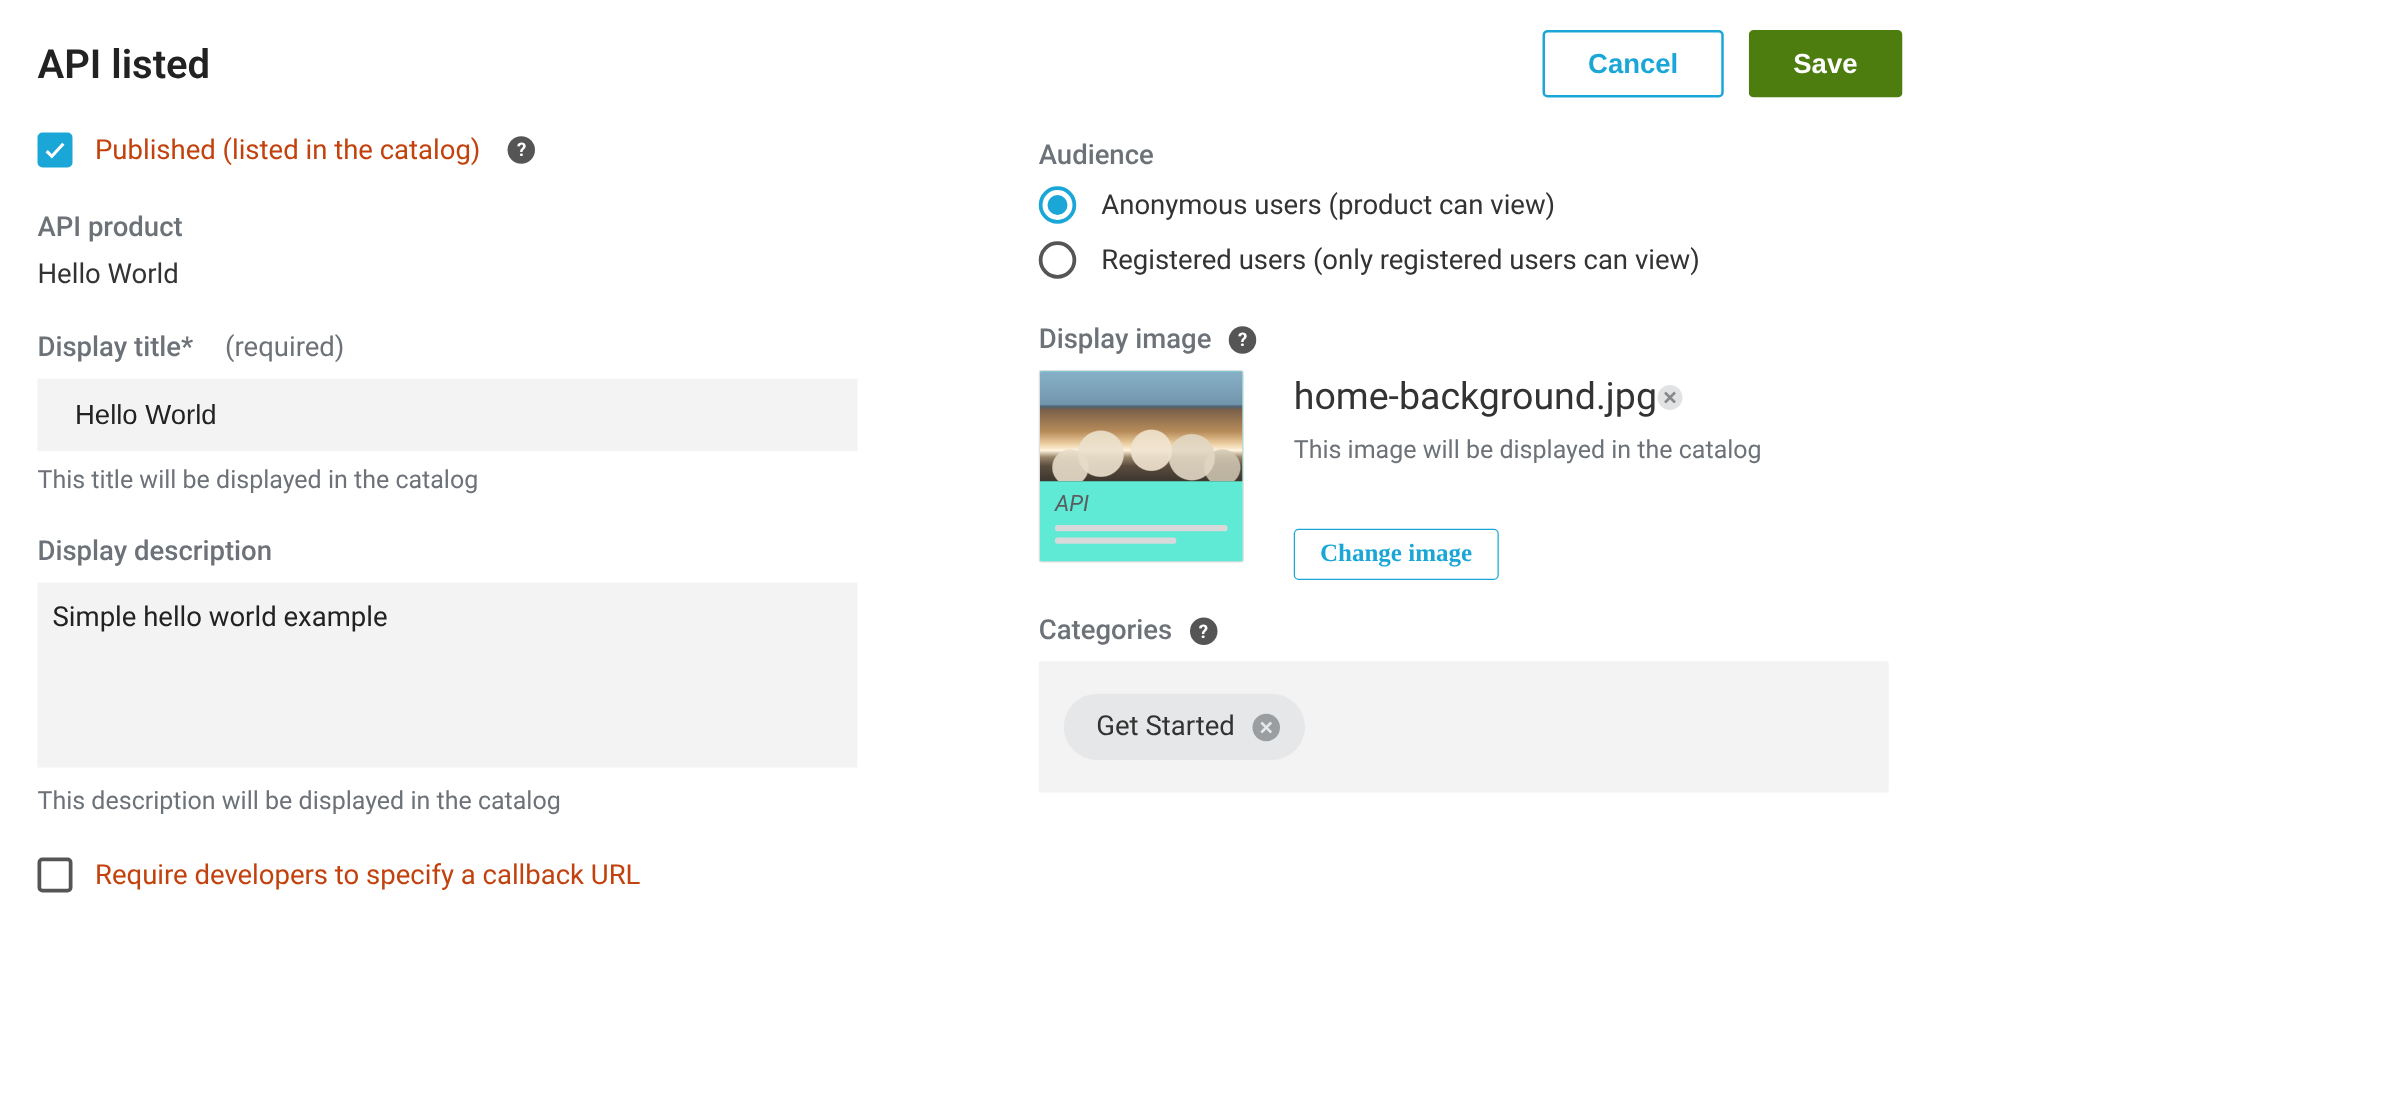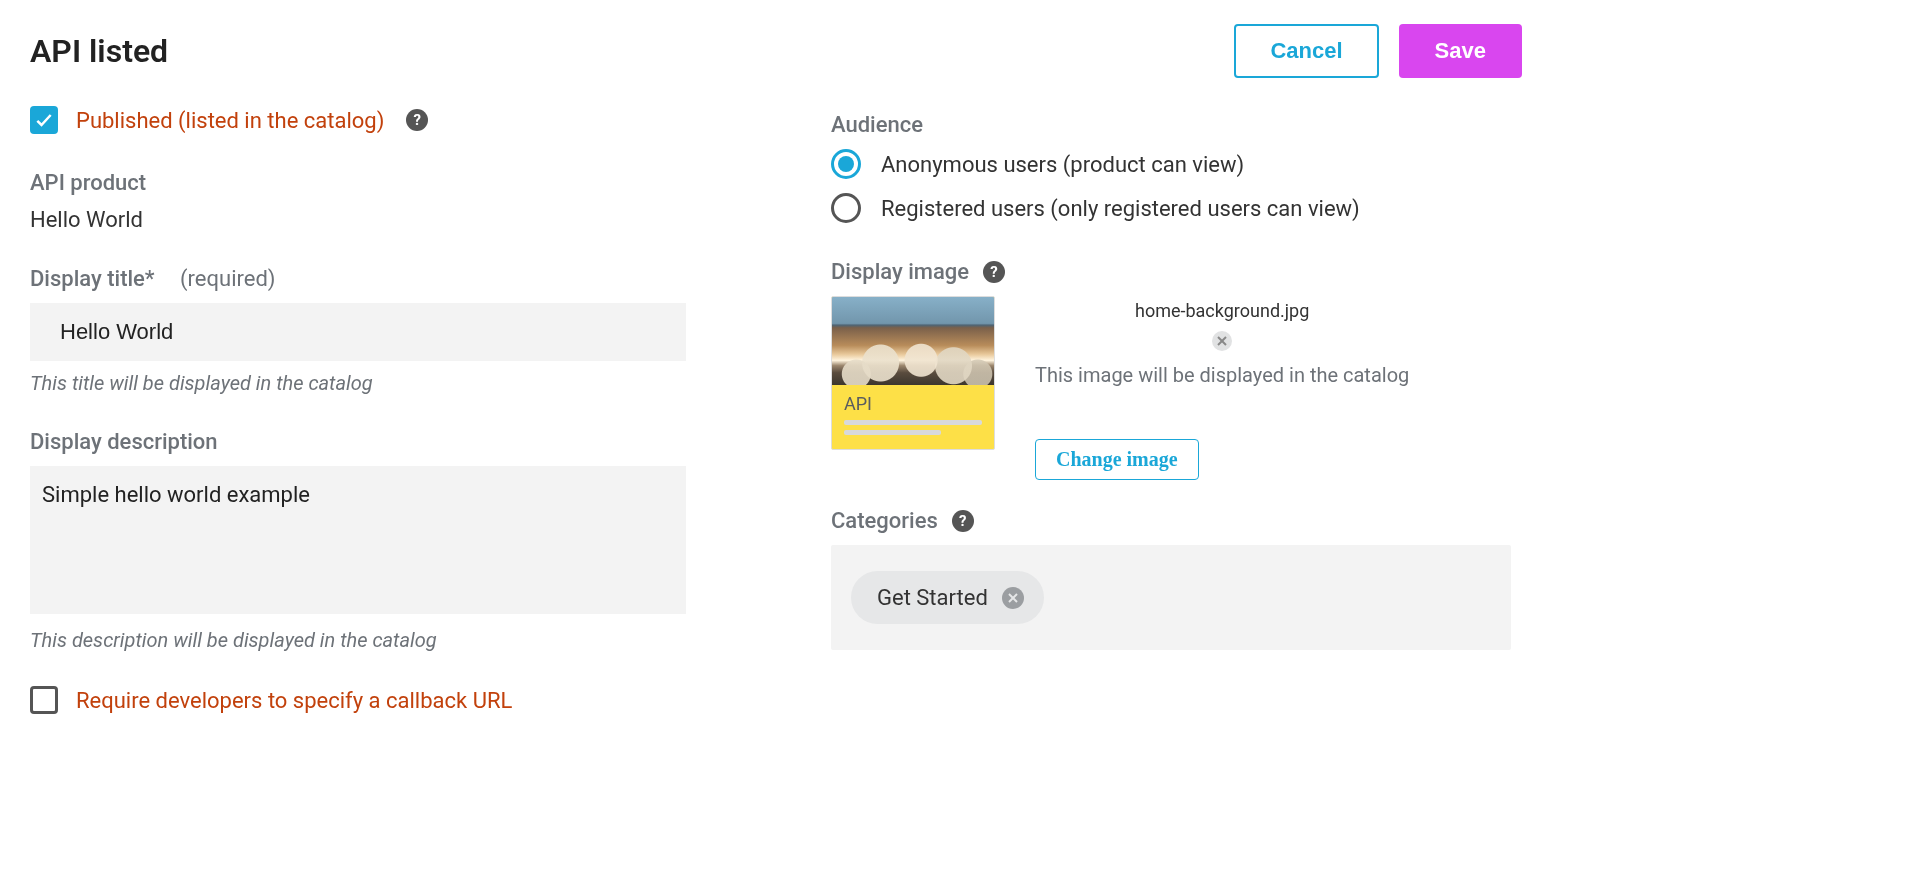--- a/index.html
+++ b/index.html
@@ -3,21 +3,21 @@
 <meta charset="utf-8">
 <style>
 * { box-sizing: border-box; margin: 0; padding: 0; }
 body { font-family: -apple-system, BlinkMacSystemFont, "Segoe UI", Roboto, Helvetica, Arial, sans-serif; background: #fff; padding: 24px 30px; width: 1552px; color: #222; }
 
 .topbar { display: flex; align-items: center; justify-content: space-between; margin-bottom: 28px; }
 .page-title { font-size: 32px; font-weight: 600; color: #222; }
 .btn-row { display: flex; gap: 20px; padding-left: 44px; }
 .btn { font-size: 22px; font-weight: 600; padding: 12px 34px; border-radius: 4px; cursor: pointer; border: 2px solid transparent; }
 .btn-secondary { background: #fff; color: #1aa7d8; border-color: #1aa7d8; }
-.btn-primary { background: #d946ef; color: #fff; }
+.btn-primary { background: #4d7c0f; color: #fff; }
 
 .two-col { display: flex; gap: 110px; }
 .col { flex: 1; }
 
 
 .checkbox-row { display: flex; align-items: center; gap: 18px; margin-bottom: 36px; }
 .chk { width: 28px; height: 28px; border-radius: 4px; display: inline-flex; align-items: center; justify-content: center; cursor:pointer; }
 .chk.checked { background: #1aa7d8; }
 .chk.unchecked { background: #fff; border: 3px solid #555; }
 .chk svg { width: 20px; height: 20px; stroke: #fff; stroke-width: 3; fill: none; }
@@ -27,47 +27,47 @@
 .help { width: 22px; height: 22px; border-radius: 50%; background: #555; color:#fff; display:inline-flex; align-items:center; justify-content:center; font-size:15px; font-weight:700; margin-left: 4px; flex-shrink:0; cursor: default;}
 
 
 .field-label { font-size: 22px; color: #6d7278; font-weight:500; margin-bottom: 12px; display:flex; align-items:center; gap:10px;}
 .field-value-plain { font-size: 22px; color: #333; margin-bottom: 34px; }
 .req-note { font-weight:400;}
 
 
 .input-box { width: 656px; background: #f3f3f3; border: none; font-size: 22px; padding: 16px 30px; color: #222; outline: none; margin-bottom: 10px;}
 textarea.input-box { height: 148px; resize: none; padding: 16px 12px; font-family: inherit; }
-.hint { font-size: 20px; color: #6d7278; margin-bottom: 34px; font-style: italic;}
+.hint { font-size: 20px; color: #6d7278; margin-bottom: 34px;}
 
 
 .radio-row { display:flex; align-items:center; gap: 20px; margin-bottom:14px; cursor:pointer; }
 .radio { width:30px; height:30px; border-radius:50%; border:3px solid #555; display:inline-flex; align-items:center; justify-content:center; flex-shrink:0;}
 .radio.selected { border-color:#1aa7d8; }
 .radio.selected .dot { width:16px; height:16px; border-radius:50%; background:#1aa7d8; }
 .radio-label { font-size: 22px; color:#333;}
 .audience-block { margin-bottom: 36px;}
 
 
 .img-section { display:flex; gap: 40px; margin-bottom: 28px; align-items:flex-start;}
-.img-card { width: 164px; border:1px solid #ddd; border-radius:2px; overflow:hidden; background:#fde047;}
+.img-card { width: 164px; border:1px solid #ddd; border-radius:2px; overflow:hidden; background:#5eead4;font-style:italic;}
 .img-thumb { height: 88px; display:block; position:relative; overflow:hidden; background: linear-gradient(180deg,#87b0c8 0%, #7296ac 30%, #4e6474 32%, #7a604a 35%, #b88c5a 55%, #e8c89a 65%, #fff4de 72%, #9a856c 78%, #5a4c3e 86%, #3c362e 100%);}
 .img-thumb::before{content:"";position:absolute;left:0;right:0;bottom:0;height:55px;background:
  radial-gradient(circle at 15% 80%, rgba(230,220,200,0.9) 0 14px, transparent 15px),
  radial-gradient(circle at 30% 60%, rgba(235,225,205,0.9) 0 18px, transparent 19px),
  radial-gradient(circle at 55% 55%, rgba(240,228,208,0.9) 0 16px, transparent 17px),
  radial-gradient(circle at 75% 65%, rgba(225,215,195,0.9) 0 18px, transparent 19px),
  radial-gradient(circle at 90% 80%, rgba(210,200,180,0.85) 0 14px, transparent 15px);}
 .img-card-body { padding: 8px 12px 14px;}
 .img-card-title { font-size: 18px; color:#5a5d60; margin-bottom:6px;}
 .placeholder-line { height:5px; background:#d8d9da; margin-bottom:5px; border-radius:2px;}
 .placeholder-line.short{ width: 70%; margin-bottom:0;}
 
 .img-info { display:flex; flex-direction:column; gap:12px; padding-top:4px;}
-.file-row { display:flex; align-items:center; gap:10px; font-size:18px; color:#333;flex-direction:column;}
+.file-row { display:flex; align-items:center; font-size:30px; color:#333;}
 .x-clear { width:20px; height:20px; border-radius:50%; background:#e1e2e3; color:#777; display:inline-flex; align-items:center; justify-content:center; font-size:14px; cursor:pointer;}
 .img-hint { font-size:20px; color:#6d7278;}
 .btn-sm-outline { align-self:flex-start; margin-top:40px; background:#fff; color:#1aa7d8; border:1.8px solid #1aa7d8; font-size:20px; font-weight:600; padding:8px 20px; border-radius:4px; cursor:pointer;font-family:Liberation Serif, serif;}
 
 
 .chip-tray { background:#f3f3f3; padding:26px 20px; border-radius:2px; width: 680px;}
 .chip { display:inline-flex; align-items:center; gap:14px; background:#e6e7e8; border-radius:999px; padding:14px 20px 14px 26px; font-size:22px; color:#333; cursor:default;}
 .chip-x { width:22px; height:22px; border-radius:50%; background:#9b9ea1; color:#e6e7e8; display:inline-flex; align-items:center; justify-content:center; font-size:14px; font-weight:700; cursor:pointer;}
 
 </style>

